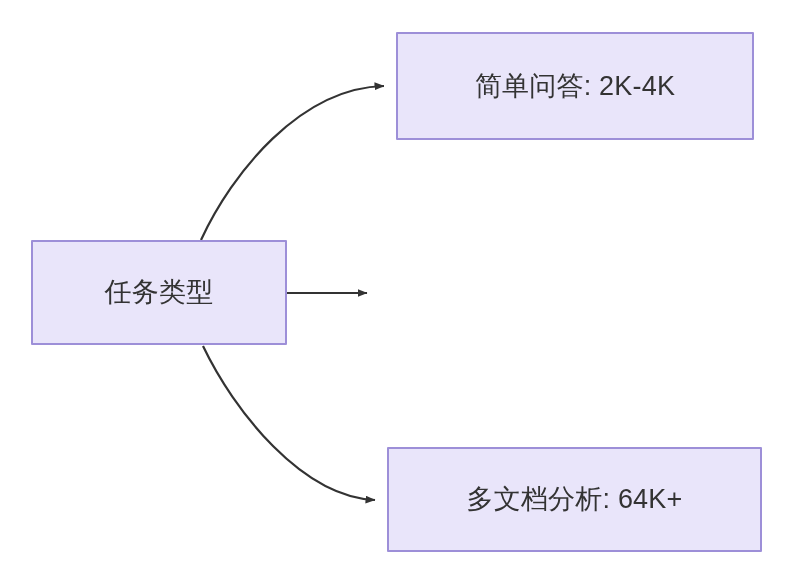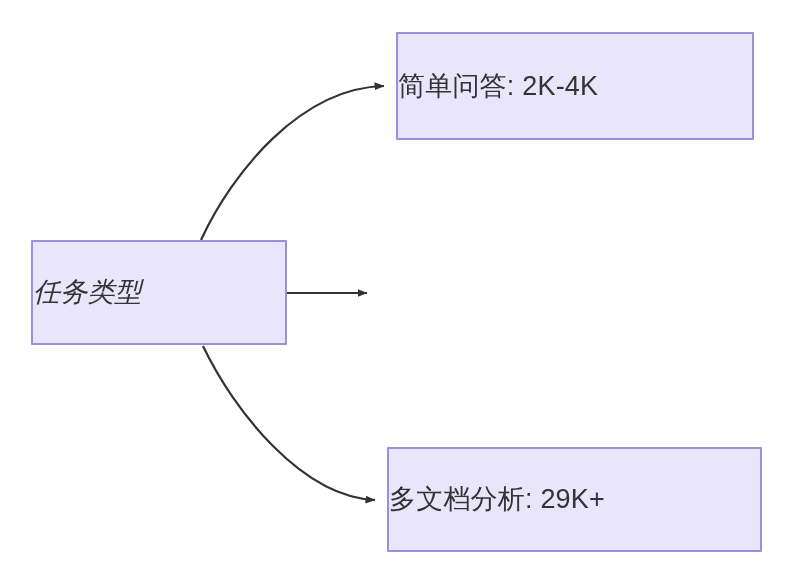--- a/index.html
+++ b/index.html
@@ -26,30 +26,30 @@
     pointer-events: none;
   }
   .node {
     position: absolute;
     box-sizing: border-box;
     background: #e9e5fa;
     border: 2px solid #9d8fd8;
     border-radius: 1px;
     display: flex;
     align-items: center;
-    justify-content: flex-start;
+    justify-content: center;
   }
   .node-label {
     color: #333333;
     font-size: 27px;
     line-height: 1.2;
     letter-spacing: 0.2px;
     white-space: nowrap;
   }
-  #node-root   { left: 31px;  top: 240px; width: 256px; height: 105px; font-style: italic; }
+  #node-root   { left: 31px;  top: 240px; width: 256px; height: 105px; }
   #node-qa     { left: 396px; top: 32px;  width: 358px; height: 108px; }
   #node-sum    { left: 379px; top: 241px; width: 392px; height: 104px; }
   #node-multi  { left: 387px; top: 447px; width: 375px; height: 105px; }
 </style>
 </head>
 <body>
 
 <div id="canvas">
 
   <svg id="edge-layer" viewBox="0 0 787 572" width="787" height="572">
@@ -69,16 +69,16 @@
   <div class="node" id="node-root">
     <span class="node-label">任务类型</span>
   </div>
 
   <div class="node" id="node-qa">
     <span class="node-label">简单问答: 2K-4K</span>
   </div>
 
 
   <div class="node" id="node-multi">
-    <span class="node-label">多文档分析: 29K+</span>
+    <span class="node-label">多文档分析: 64K+</span>
   </div>
 
 </div>
 
 </body></html>

